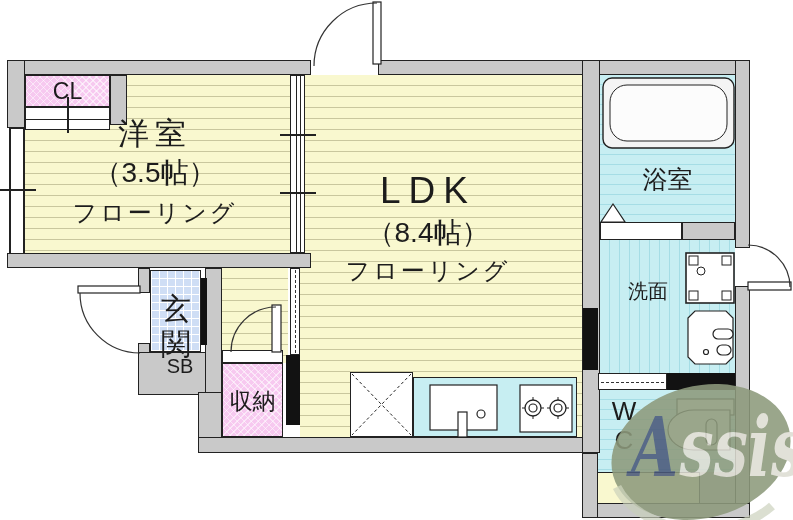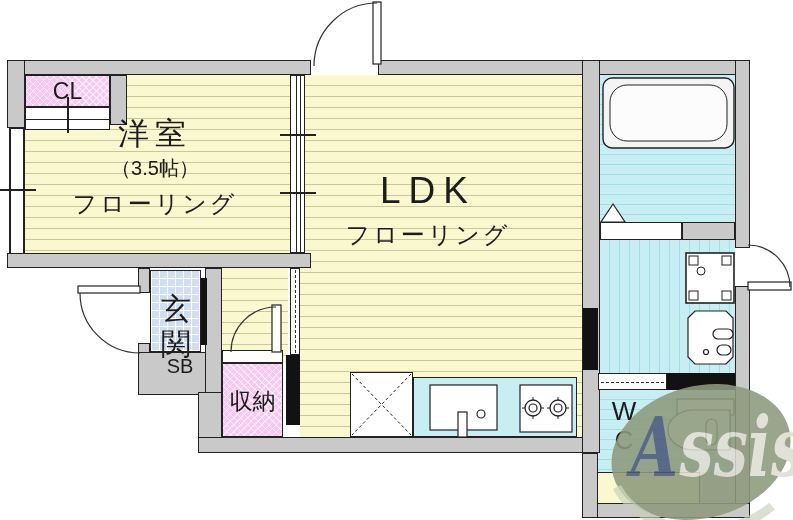--- a/index.html
+++ b/index.html
@@ -158,34 +158,37 @@
       <path d="M 276 307 A 45 45 0 0 0 231 352" fill="none" stroke="#333" stroke-width="1.2"></path>
       <rect x="748" y="282" width="43" height="8" fill="#fff" stroke="#222" stroke-width="1.2"></rect>
       <path d="M 748 245 A 42 42 0 0 1 790 287" fill="none" stroke="#333" stroke-width="1.2"></path>
     </g>
   </svg>
 
   <div class="abs lbl" style="left:25px;top:78px;width:85px;font-size:23px">CL</div>
 
   <div class="abs lbl" style="left:30px;top:116px;width:250px">
     <div style="font-size:31px;letter-spacing:6px">洋室</div>
-    <div style="font-size:20px;margin-top:5px">（3.5帖）</div>
+    <div style="font-size:28px;margin-top:5px">（3.5帖）</div>
     <div style="font-size:24px;letter-spacing:3px;margin-top:10px">フローリング</div>
   </div>
 
   <div class="abs lbl" style="left:313px;top:170px;width:230px">
     <div style="font-size:37px;letter-spacing:8px">LDK</div>
+    <div style="font-size:28px;margin-top:4px">（8.4帖）</div>
     <div style="font-size:24px;letter-spacing:3px;margin-top:8px">フローリング</div>
   </div>
 
   <div class="abs lbl" style="left:150px;top:292px;width:52px;font-size:30px">玄関</div>
   <div class="abs lbl" style="left:157px;top:355px;width:46px;font-size:20px">SB</div>
   <div class="abs lbl" style="left:222px;top:388px;width:61px;font-size:23px">収納</div>
+  <div class="abs lbl" style="left:600px;top:165px;width:135px;font-size:25px">浴室</div>
 
   <div class="abs lbl" style="left:600px;top:277px;width:96px;font-size:20px;line-height:1.4">
+    <div>洗面</div>
   </div>
 
   <div class="abs lbl" style="left:606px;top:397px;width:36px;font-size:26px;line-height:1.1">
     <div>W</div>
     <div>C</div>
   </div>
 
   <svg class="abs" style="left:0;top:0;pointer-events:none" width="793" height="520" viewBox="0 0 793 520">
     <g opacity="0.88">
       <ellipse cx="701" cy="452" rx="91" ry="66" transform="rotate(-15 701 452)" fill="var(--wmGreen)"></ellipse>

